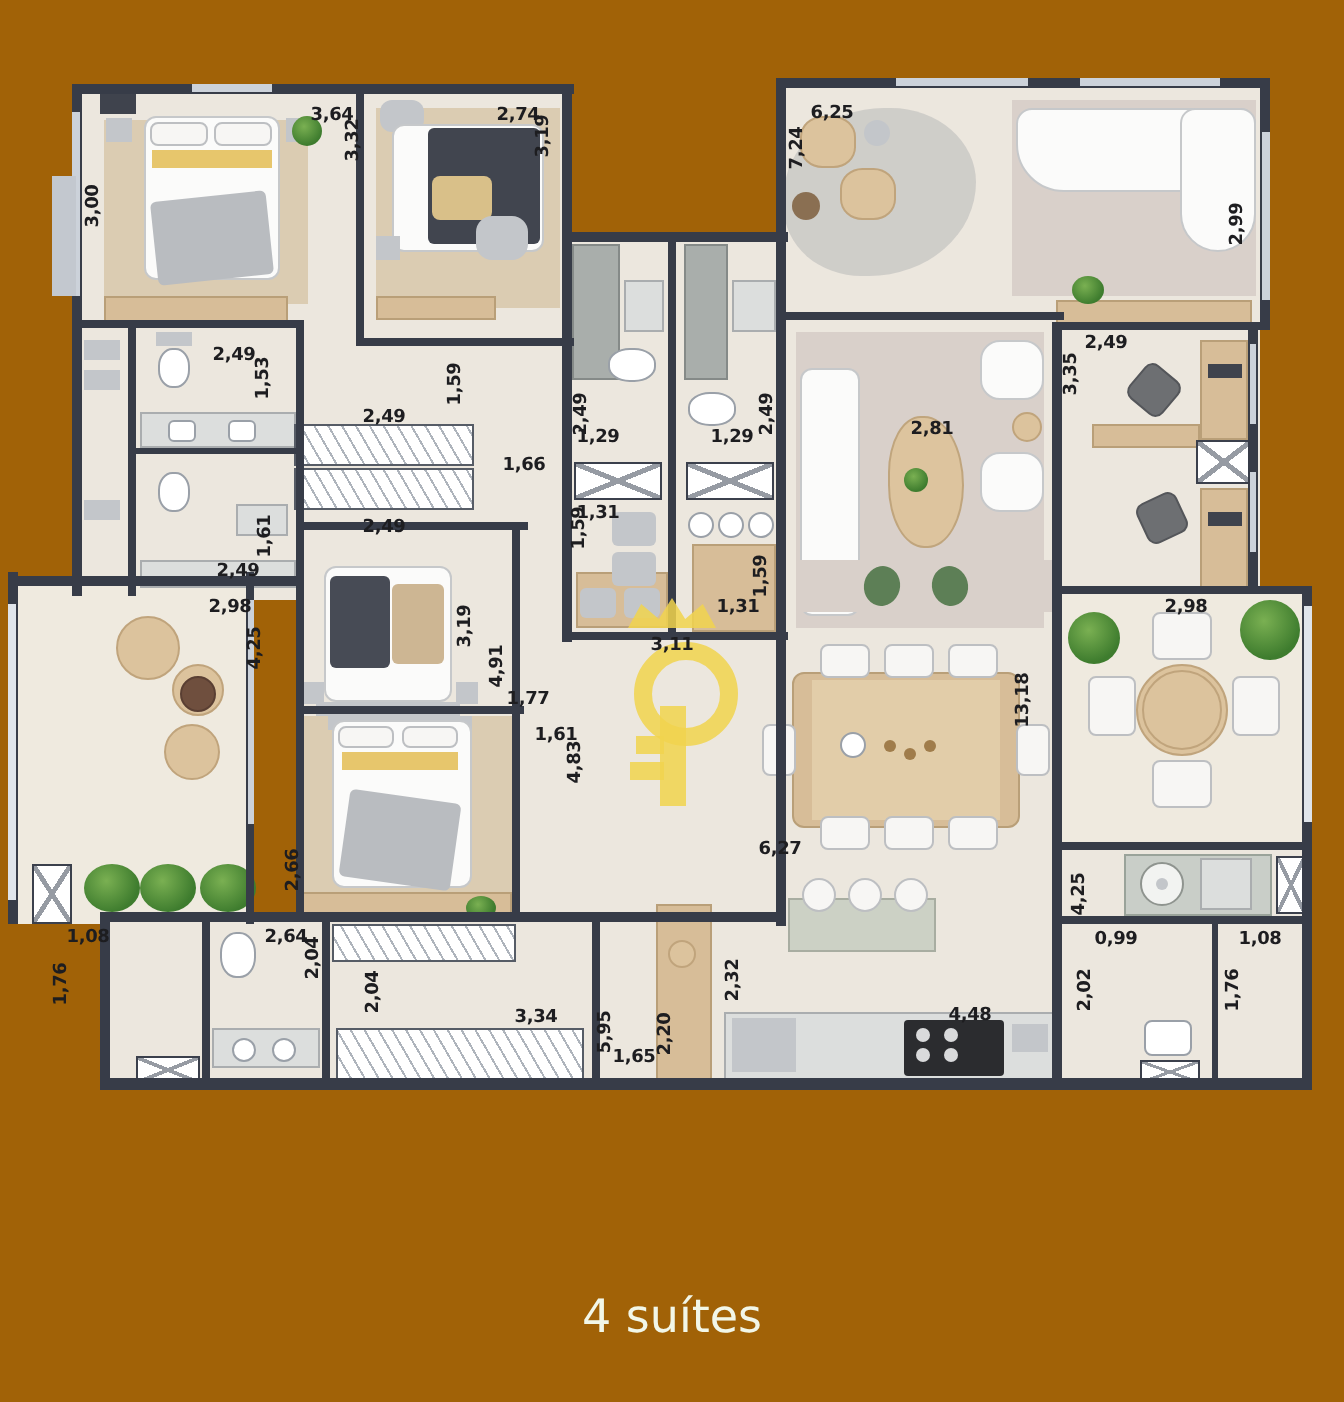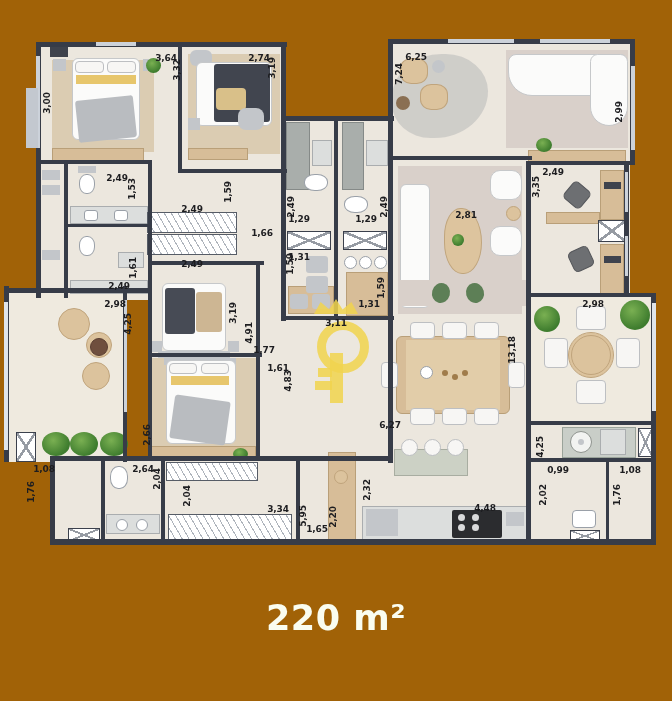--- a/index.html
+++ b/index.html
@@ -321,24 +321,24 @@
         <span class="dim" style="left: 264px; top: 350px;">1,77</span>
         <span class="dim" style="left: 278px; top: 368px;">1,61</span>
         <span class="dim vert" style="left: 288px; top: 381px;">4,83</span>
         <span class="dim" style="left: 336px; top: 323px;">3,11</span>
         <span class="dim vert" style="left: 147px; top: 435px;">2,66</span>
         <span class="dim" style="left: 44px; top: 469px;">1,08</span>
         <span class="dim vert" style="left: 31px; top: 492px;">1,76</span>
         <span class="dim" style="left: 143px; top: 469px;">2,64</span>
         <span class="dim vert" style="left: 157px; top: 479px;">2,04</span>
         <span class="dim vert" style="left: 187px; top: 496px;">2,04</span>
-        <span class="dim" style="left: 278px; top: 509px;">3,34</span>
+        <span class="dim" style="left: 268px; top: 509px;">3,34</span>
         <span class="dim vert" style="left: 303px; top: 516px;">5,95</span>
         <span class="dim" style="left: 317px; top: 529px;">1,65</span>
         <span class="dim vert" style="left: 333px; top: 517px;">2,20</span>
         <span class="dim vert" style="left: 367px; top: 490px;">2,32</span>
         <span class="dim" style="left: 390px; top: 425px;">6,27</span>
         <span class="dim" style="left: 485px; top: 508px;">4,48</span>
       </div>
   </div>
 
-  <div class="area-text">220 m²</div>
+  <div class="suites-text">4 suítes</div>
 </div>
 
 </body></html>

